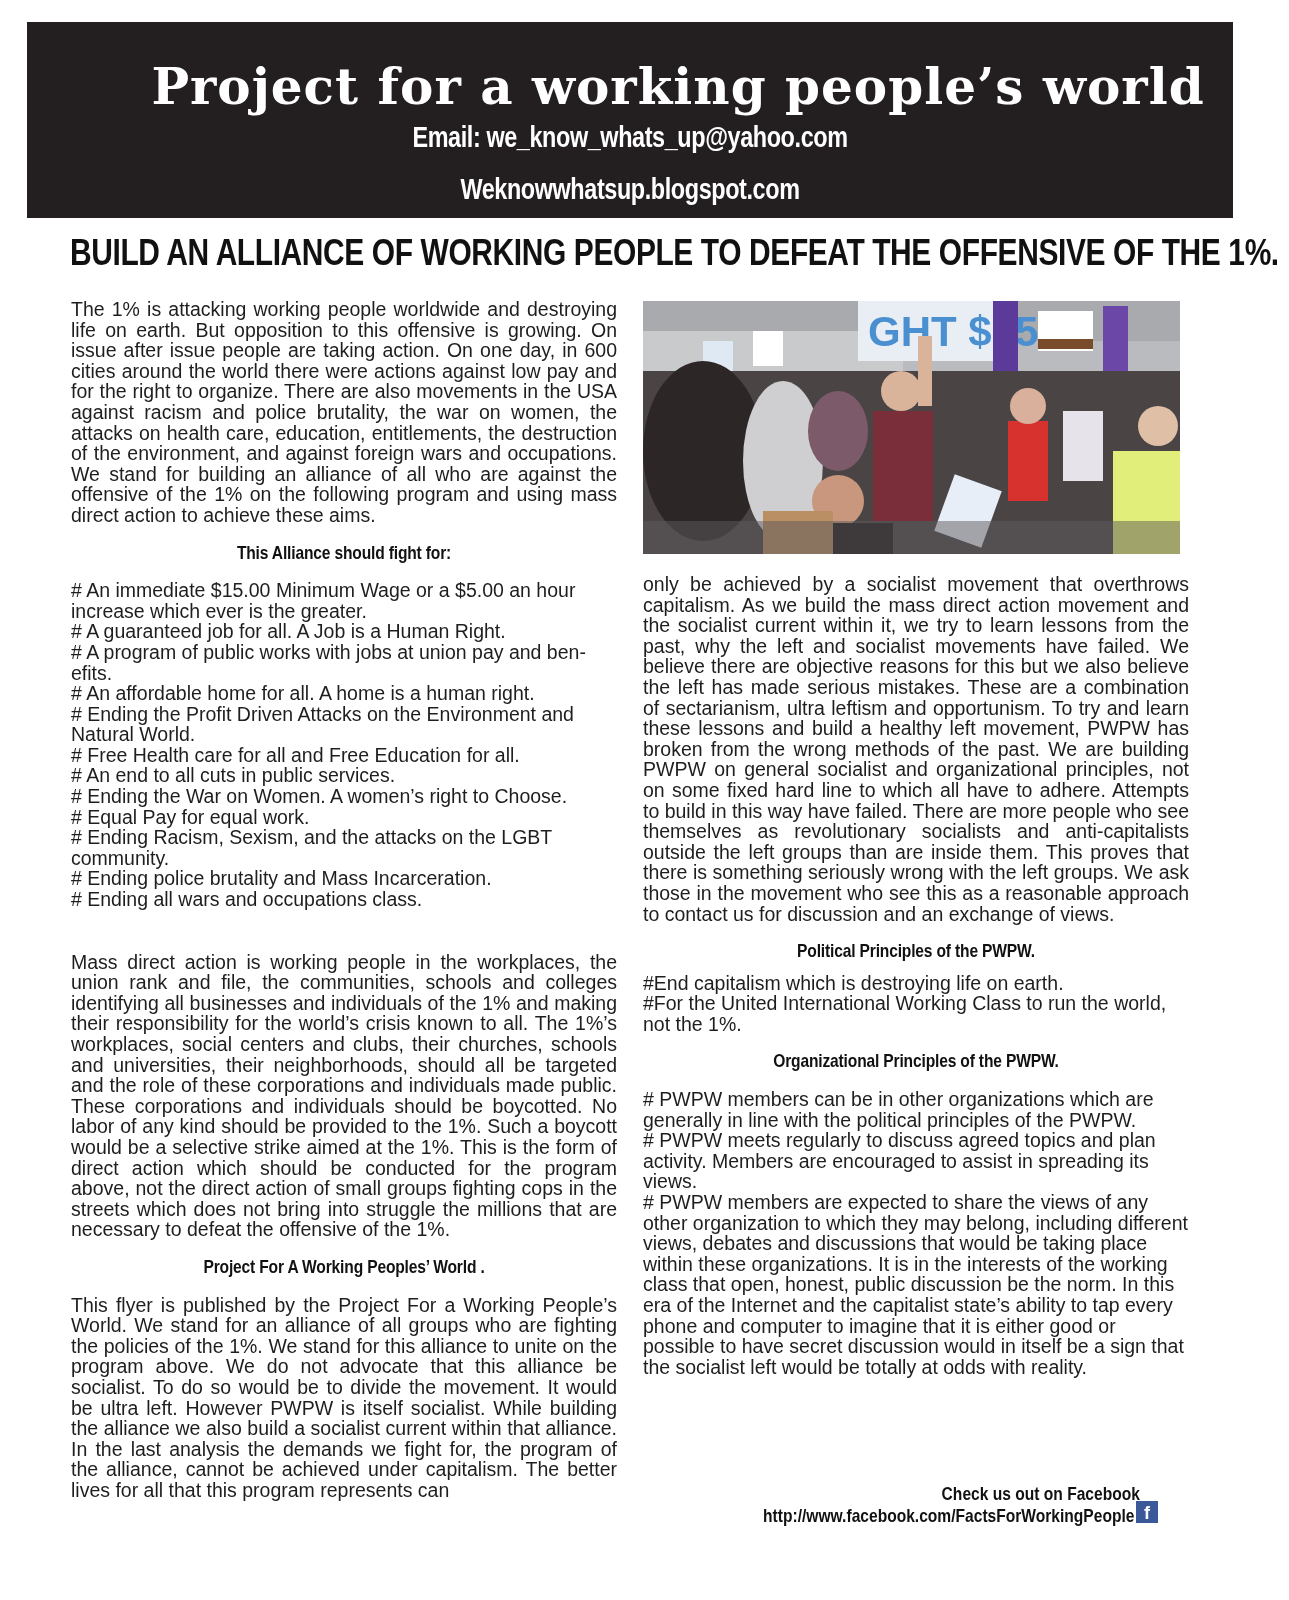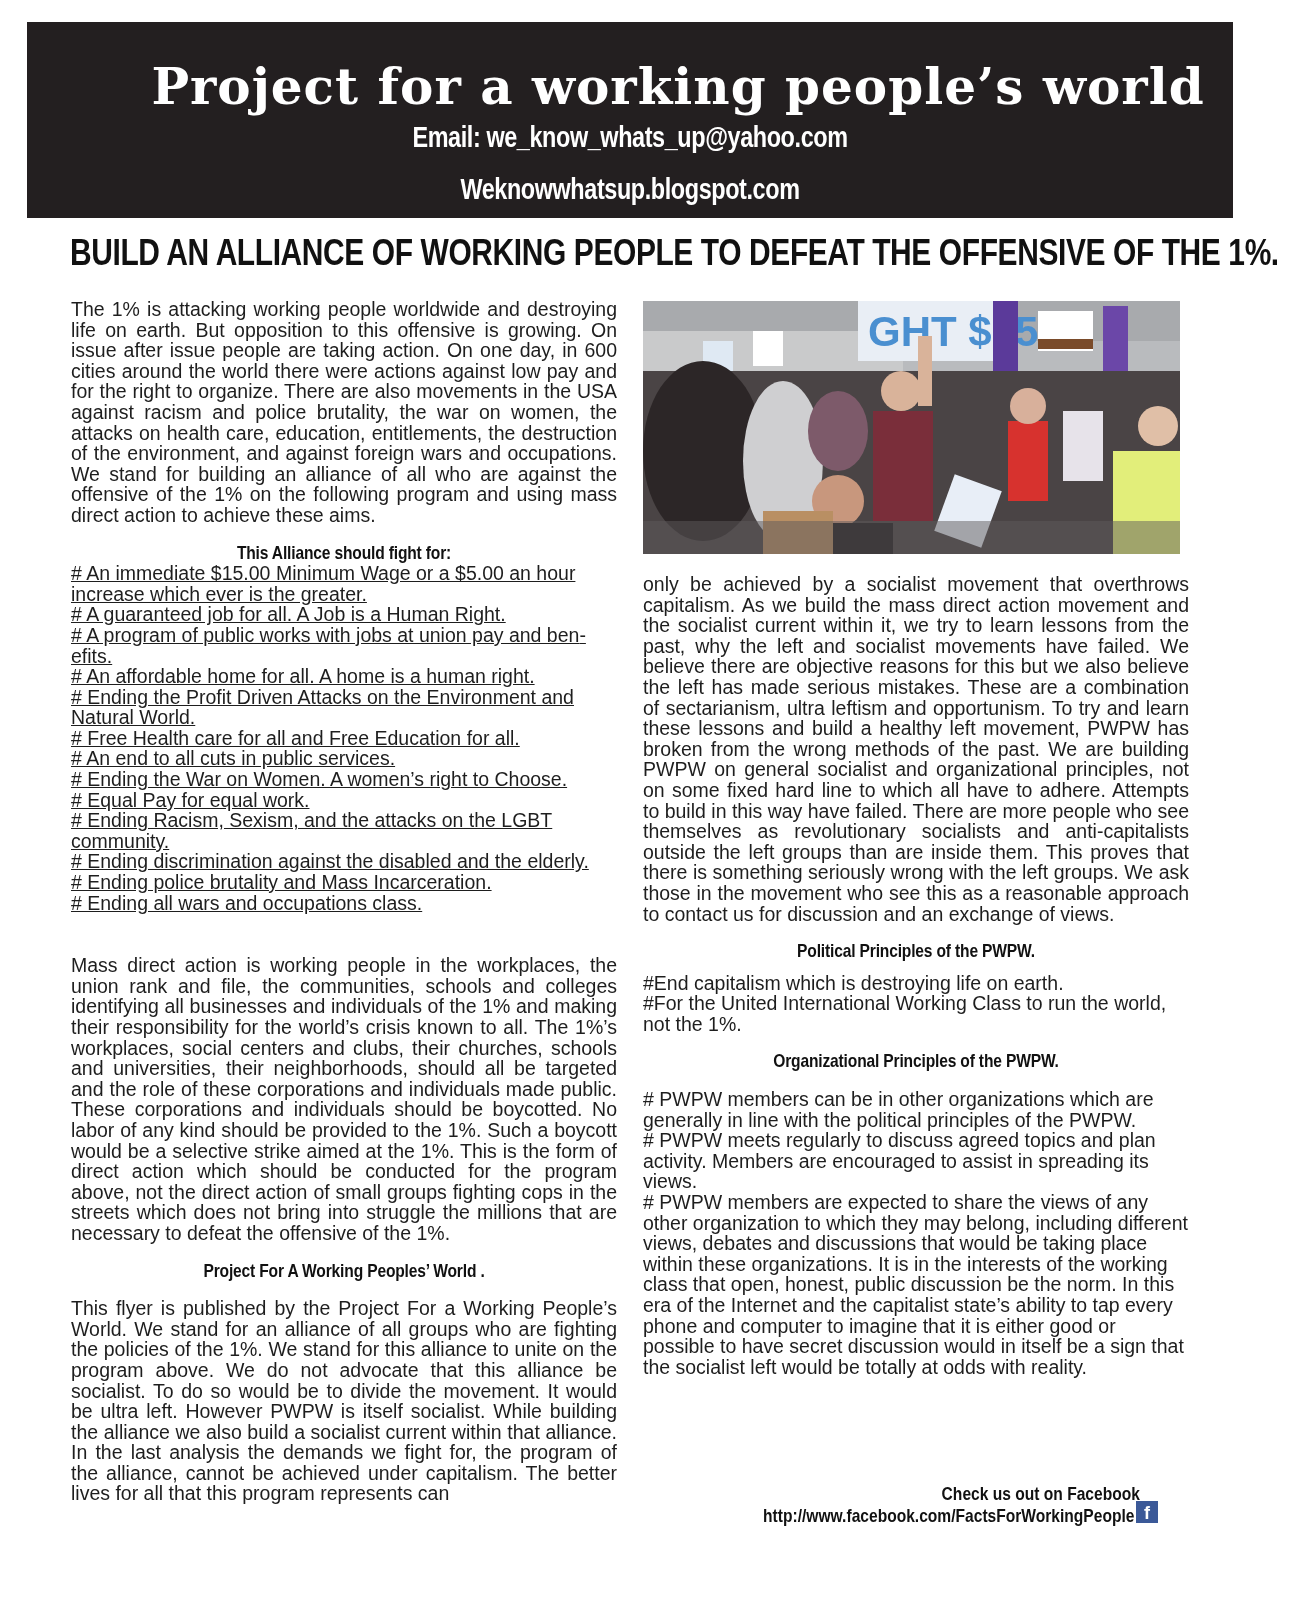--- a/index.html
+++ b/index.html
@@ -74,32 +74,31 @@
   <div class="banner-blog">Weknowwhatsup.blogspot.com</div>
 </div>
 
 <div class="headline">BUILD AN ALLIANCE OF WORKING PEOPLE TO DEFEAT THE OFFENSIVE OF THE 1%.</div>
 
 <div class="col col-left">
   <p class="para">The 1% is attacking working people worldwide and destroy­ing life on earth. But opposition to this offensive is growing. On issue after issue people are taking action. On one day, in 600 cities around the world there were actions against low pay and for the right to organize. There are also movements in the USA against racism and police brutality, the war on women, the attacks on health care, education, entitlements, the destruction of the environment, and against foreign wars and occupations. We stand for building an alliance of all who are against the offensive of the 1% on the following pro­gram and using mass direct action to achieve these aims.</p>
 
   <div class="subhead" style="margin-top:17px;">This Alliance should fight for:</div>
 
-  <div style="margin-top:0;text-decoration:underline;">
+  <div style="margin-top:17px;">
     <div class="list-item"># An immediate $15.00 Minimum Wage or a $5.00 an hour increase which ever is the greater.</div>
     <div class="list-item"># A guaranteed job for all. A Job is a Human Right.</div>
     <div class="list-item"># A program of public works with jobs at union pay and ben­efits.</div>
     <div class="list-item"># An affordable home for all. A home is a human right.</div>
     <div class="list-item"># Ending the Profit Driven Attacks on the Environment and Natural World.</div>
     <div class="list-item"># Free Health care for all  and  Free Education for all.</div>
     <div class="list-item"># An end to all cuts in public services.</div>
     <div class="list-item"># Ending the War on Women. A women’s right to  Choose.</div>
     <div class="list-item"># Equal Pay for equal work.</div>
     <div class="list-item"># Ending Racism, Sexism, and the attacks on the LGBT community.</div>
-    <div class="list-item"># Ending discrimination against the disabled and the el­derly.</div>
     <div class="list-item"># Ending police brutality  and  Mass Incarceration.</div>
     <div class="list-item"># Ending all wars and occupations class.</div>
   </div>
 
   <p class="para" style="margin-top:42px;">Mass direct action is working people in the workplaces, the union rank and file, the communities, schools and colleges identifying all businesses and individuals of the 1% and mak­ing their responsibility for the world’s crisis known to all. The 1%’s workplaces, social centers and clubs, their churches, schools and universities, their neighborhoods, should all be targeted and the role of these corporations and individuals made public. These corporations and individuals should be boycotted. No labor of any kind should be provided to the 1%. Such a boycott would be a selective strike aimed at the 1%. This is the form of direct action which should be conducted for the program above, not the direct action of small groups fight­ing cops in the streets which does not bring into struggle the millions that are necessary to defeat the offensive of the 1%.</p>
 
   <div class="subhead" style="margin-top:17px;">Project For A Working Peoples’ World .</div>
 
   <p class="para" style="margin-top:17px;">This flyer is published by the Project For a Working People’s World. We stand for an alliance of all groups who are fighting the policies of the 1%. We stand for this alliance to unite on the program above. We do not advocate that this alliance be socialist. To do so would be to divide the movement. It would be ultra left. However PWPW is itself socialist. While build­ing the alliance we also build a socialist current within that alliance. In the last analysis the demands we fight for, the program of the alliance, cannot be achieved under capital­ism. The better lives for all that this program represents can</p>
 </div>

